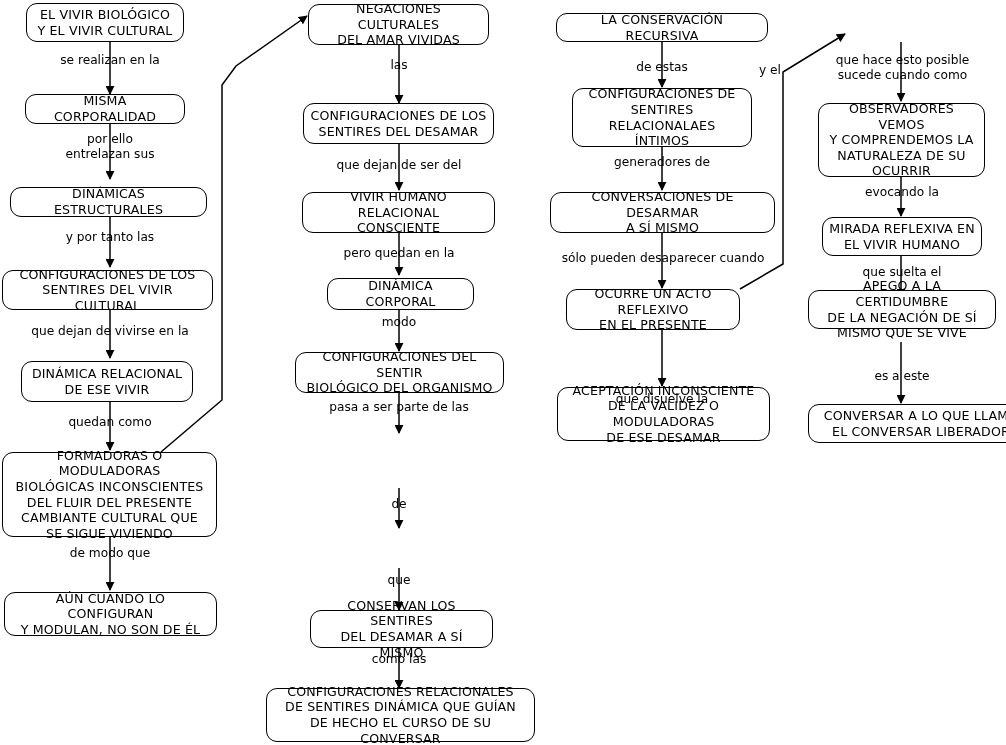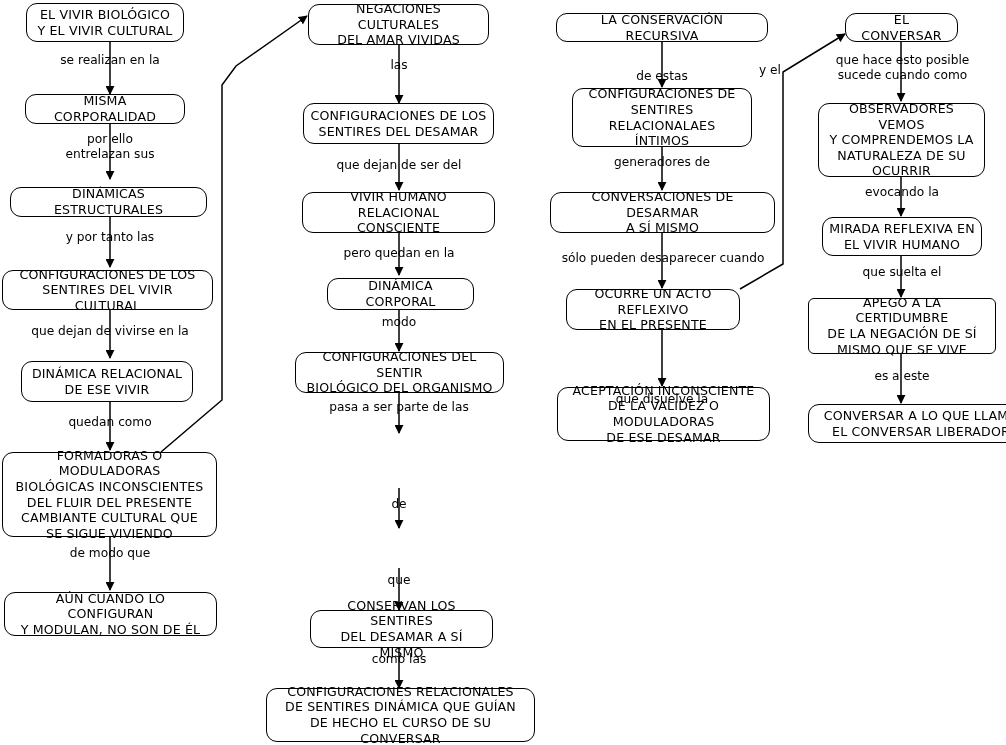--- a/index.html
+++ b/index.html
@@ -152,56 +152,55 @@
 
   <div class="node" style="left:310px; top:610px; width:183px; height:38px;">CONSERVAN LOS SENTIRES
 DEL DESAMAR A SÍ MISMO</div>
   <div class="edge-label" style="left:349px; top:652px; width:100px;">como las</div>
 
   <div class="node" style="left:266px; top:688px; width:269px; height:54px;">CONFIGURACIONES RELACIONALES
 DE SENTIRES DINÁMICA QUE GUÍAN
 DE HECHO EL CURSO DE SU CONVERSAR</div>
 
   <div class="node" style="left:556px; top:13px; width:212px; height:29px;">LA CONSERVACIÓN RECURSIVA</div>
-  <div class="edge-label" style="left:612px; top:69px; width:100px;">de estas</div>
+  <div class="edge-label" style="left:612px; top:60px; width:100px;">de estas</div>
 
   <div class="node" style="left:572px; top:88px; width:180px; height:59px;text-align:center;">CONFIGURACIONES DE
 SENTIRES RELACIONALAES
 ÍNTIMOS</div>
   <div class="edge-label" style="left:587px; top:155px; width:150px;">generadores de</div>
 
   <div class="node" style="left:550px; top:192px; width:225px; height:41px;">CONVERSACIONES DE DESARMAR
 A SÍ MISMO</div>
   <div class="edge-label" style="left:553px; top:251px; width:220px;">sólo pueden desaparecer cuando</div>
 
   <div class="node" style="left:566px; top:289px; width:174px; height:41px;">OCURRE UN ACTO REFLEXIVO
 EN EL PRESENTE</div>
   <div class="edge-label" style="left:587px; top:345px; width:150px;margin-top:47px;">que disuelve la</div>
 
   <div class="node" style="left:557px; top:387px; width:213px; height:54px;">ACEPTACIÓN INCONSCIENTE
 DE LA VALIDEZ O MODULADORAS
 DE ESE DESAMAR</div>
 
   <div class="edge-label" style="left:745px; top:63px; width:50px; text-align:center;">y el</div>
 
-  <div class="node" style="left:845px; top:13px; width:113px; height:29px;">EL CONVERSAR</div>
   <div class="edge-label" style="left:825px; top:53px; width:155px;">que hace esto posible
 sucede cuando como</div>
 
   <div class="node" style="left:818px; top:103px; width:167px; height:74px;">OBSERVADORES VEMOS
 Y COMPRENDEMOS LA
 NATURALEZA DE SU
 OCURRIR</div>
   <div class="edge-label" style="left:838px; top:185px; width:128px;">evocando la</div>
 
   <div class="node" style="left:822px; top:217px; width:160px; height:39px;">MIRADA REFLEXIVA EN
 EL VIVIR HUMANO</div>
   <div class="edge-label" style="left:838px; top:265px; width:128px;">que suelta el</div>
 
-  <div class="node" style="left:808px; top:298px; width:188px; height:56px;border-radius:6px;">APEGO A LA CERTIDUMBRE
+  <div class="node" style="left:808px; top:290px; width:188px; height:39px;">APEGO A LA CERTIDUMBRE
 DE LA NEGACIÓN DE SÍ
 MISMO QUE SE VIVE</div>
   <div class="edge-label" style="left:838px; top:369px; width:128px;">es a este</div>
 
   <div class="node" style="left:808px; top:404px; width:226px; height:39px;">CONVERSAR A LO QUE LLAMO
 EL CONVERSAR LIBERADOR</div>
 
 </div>
 
 </body></html>

